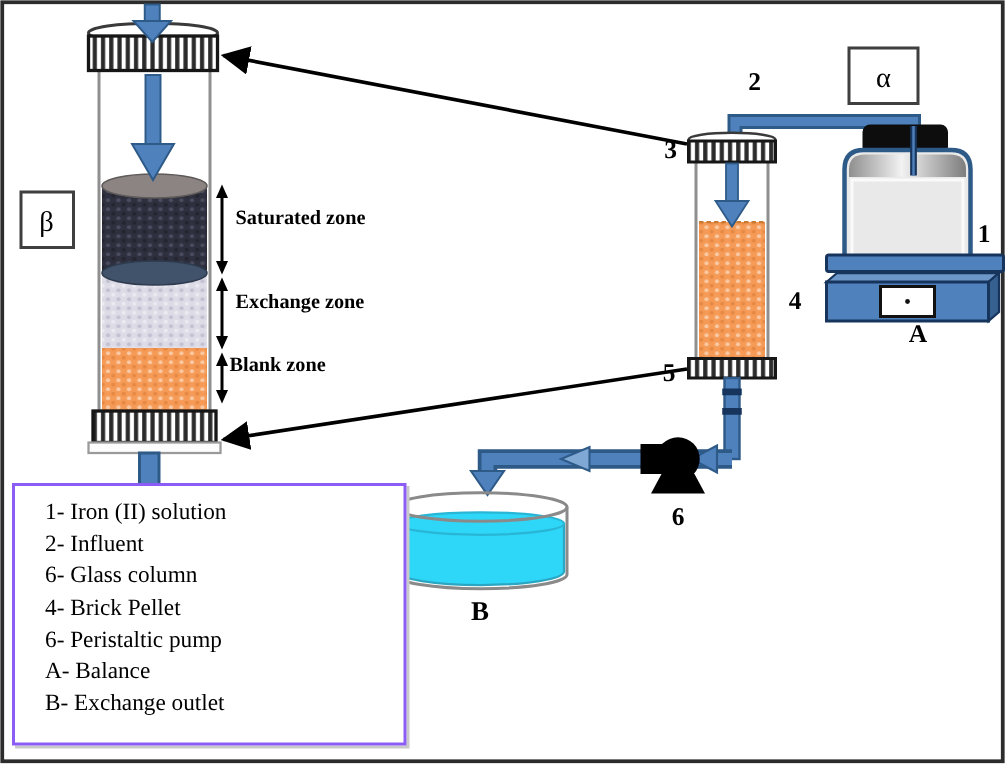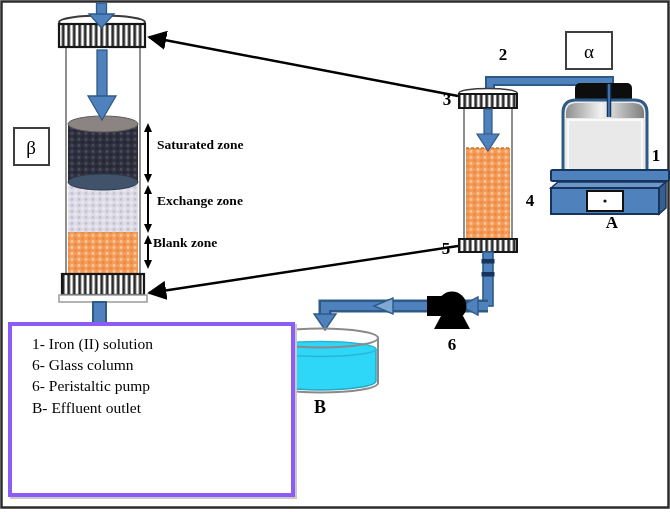--- a/index.html
+++ b/index.html
@@ -1,20 +1,20 @@
 <!DOCTYPE html>
 <html><head>
 <meta charset="utf-8">
 <style>
   html,body{margin:0;padding:0;background:#fff;}
   .frame{position:relative;width:670px;height:512px;background:#fff;overflow:hidden;
          font-family:"Liberation Serif", serif;}
   .stage{position:absolute;left:0;top:0;}
-  .legend{position:absolute;left:8px;top:322px;width:287px;height:175px;background:#fff;
-          border:4px solid #8b5cf6;box-shadow:2px 2px 0 #c9c9c9;box-sizing:border-box;
+  .legend{position:absolute;left:8px;top:322px;width:263px;height:175px;background:#fff;
+          border:2px solid #8b5cf6;box-shadow:2px 2px 0 #c9c9c9;box-sizing:border-box;
           padding:7px 0 4px 20px;}
   .legend-item{display:block;font-size:15.5px;line-height:21.2px;color:#000;
                font-family:"Liberation Serif", serif;}
   svg text{font-family:"Liberation Serif", serif;fill:#000;}
   .lbl{font-weight:bold;font-size:17px;}
   .zlbl{font-weight:bold;font-size:13.5px;}
   .greek{font-size:19px;}
 </style>
 </head>
 <body>
@@ -179,18 +179,21 @@
   <text class="lbl" x="530" y="206" text-anchor="middle">4</text>
   <text class="lbl" x="446" y="254" text-anchor="middle">5</text>
   <text class="lbl" x="452" y="350" text-anchor="middle">6</text>
   <text class="lbl" x="656" y="161" text-anchor="middle">1</text>
   <text class="lbl" x="612" y="228" text-anchor="middle">A</text>
   <text class="lbl" x="320" y="413" text-anchor="middle" style="font-size:18px">B</text>
 </svg>
 
   <div class="legend">
     <span class="legend-item">1- Iron (II) solution</span>
+    <span class="legend-item">2- Influent</span>
     <span class="legend-item">6- Glass column</span>
+    <span class="legend-item">4- Brick Pellet</span>
     <span class="legend-item">6- Peristaltic pump</span>
-    <span class="legend-item">B- Effluent outlet</span>
+    <span class="legend-item">A- Balance</span>
+    <span class="legend-item">B- Exchange outlet</span>
   </div>
 
 </div>
 
 </body></html>

